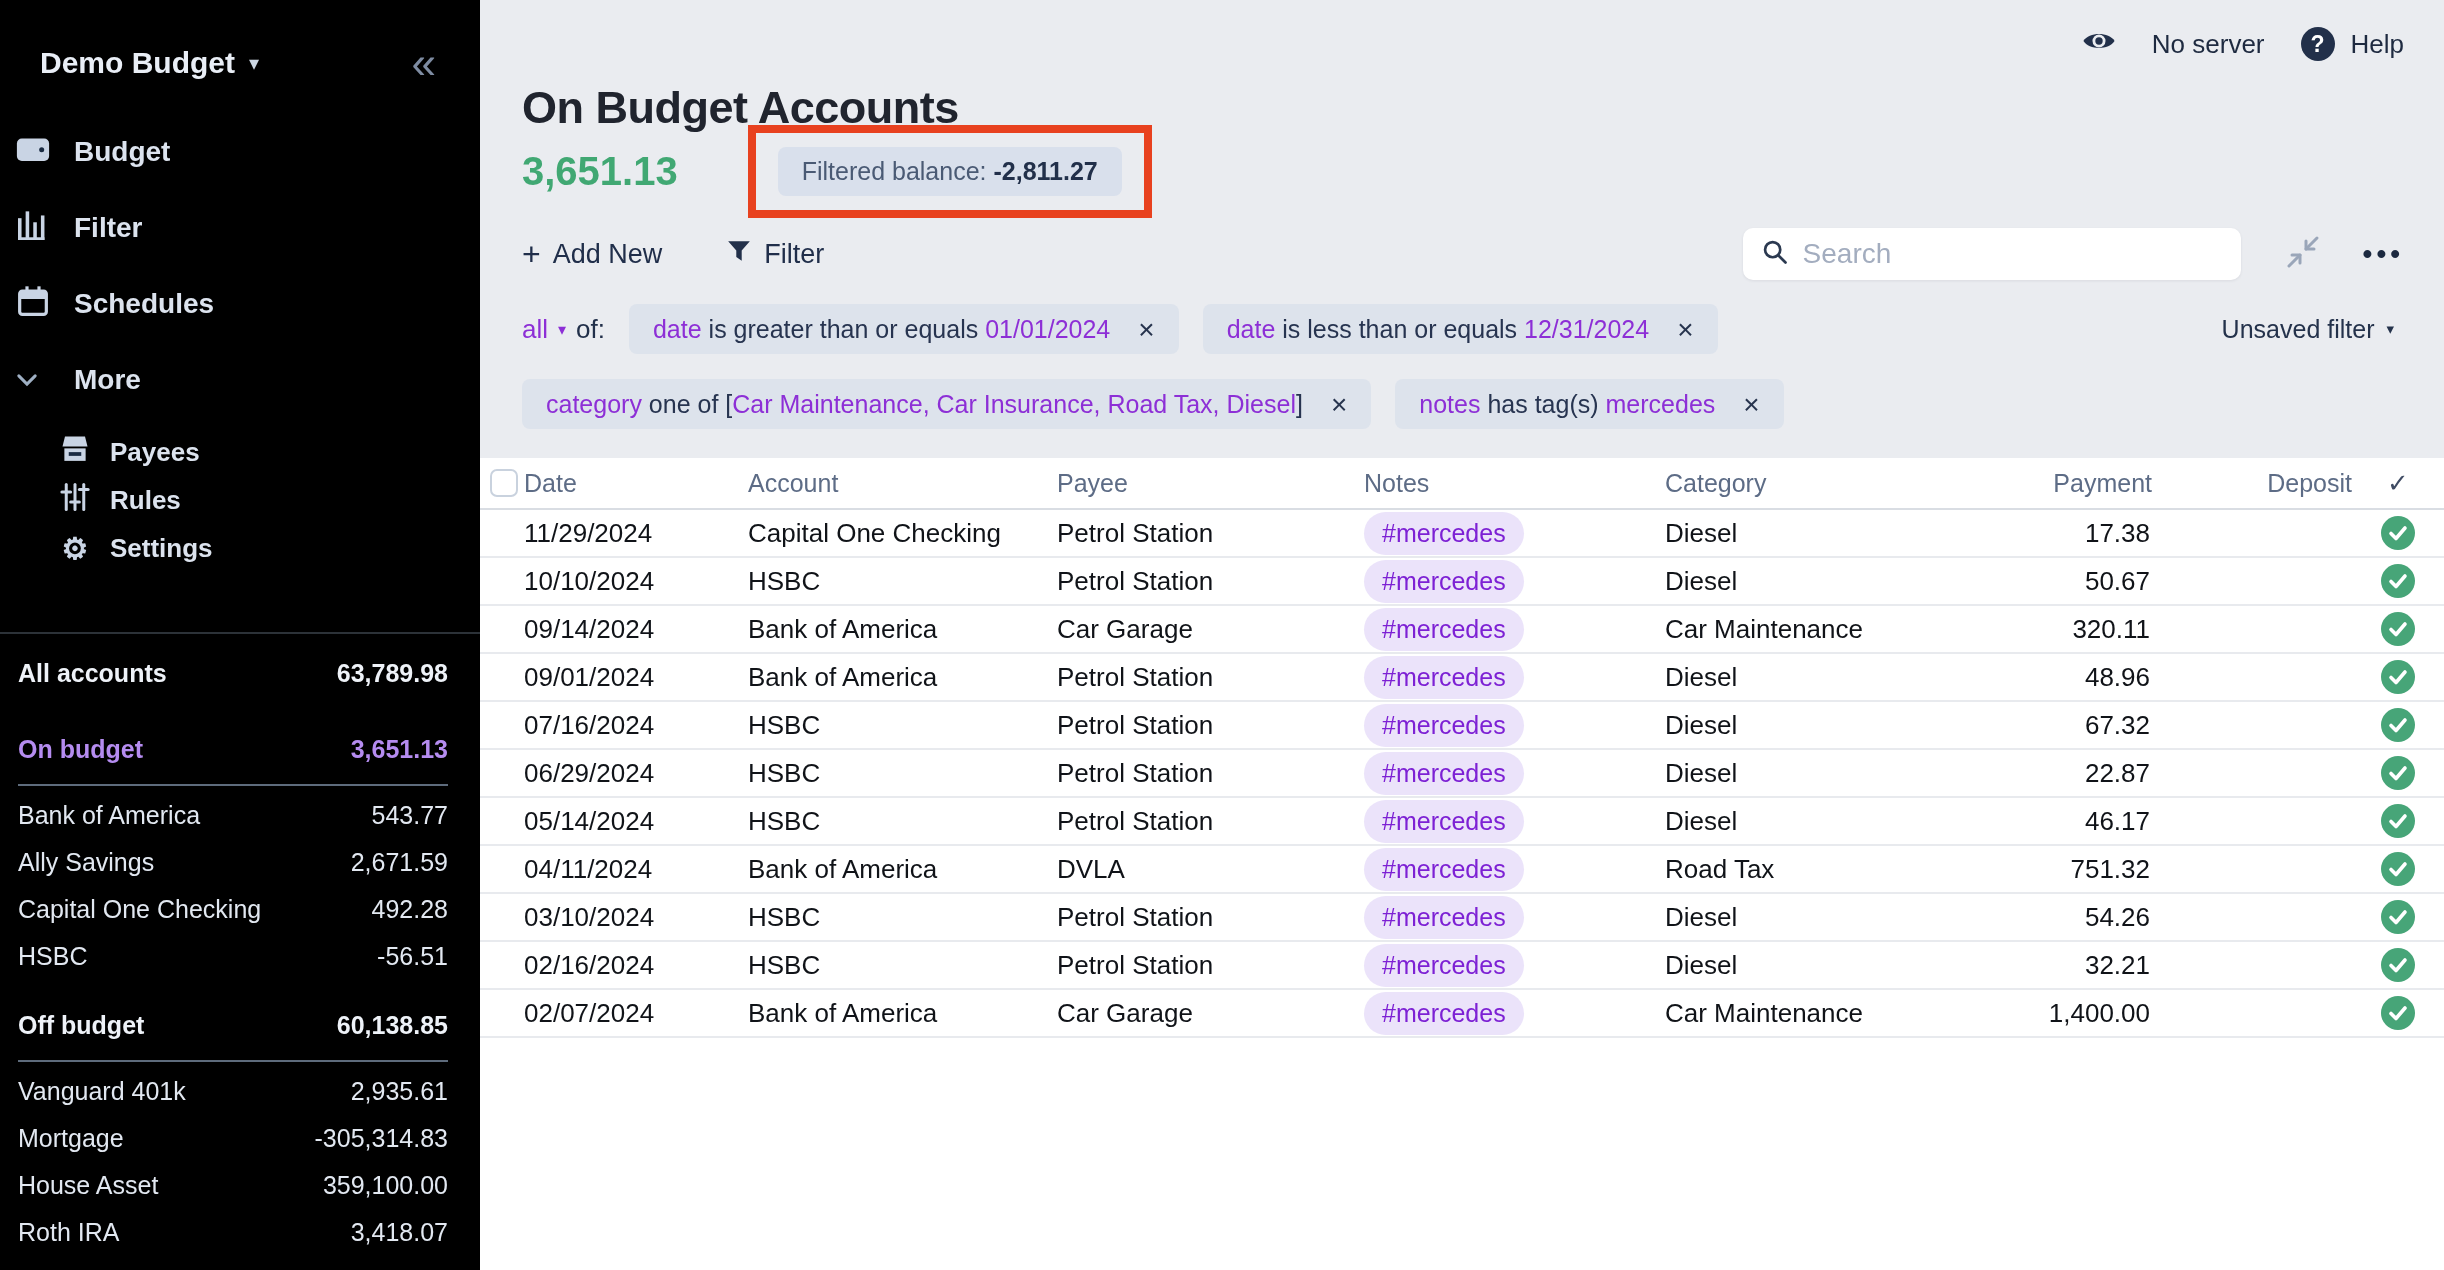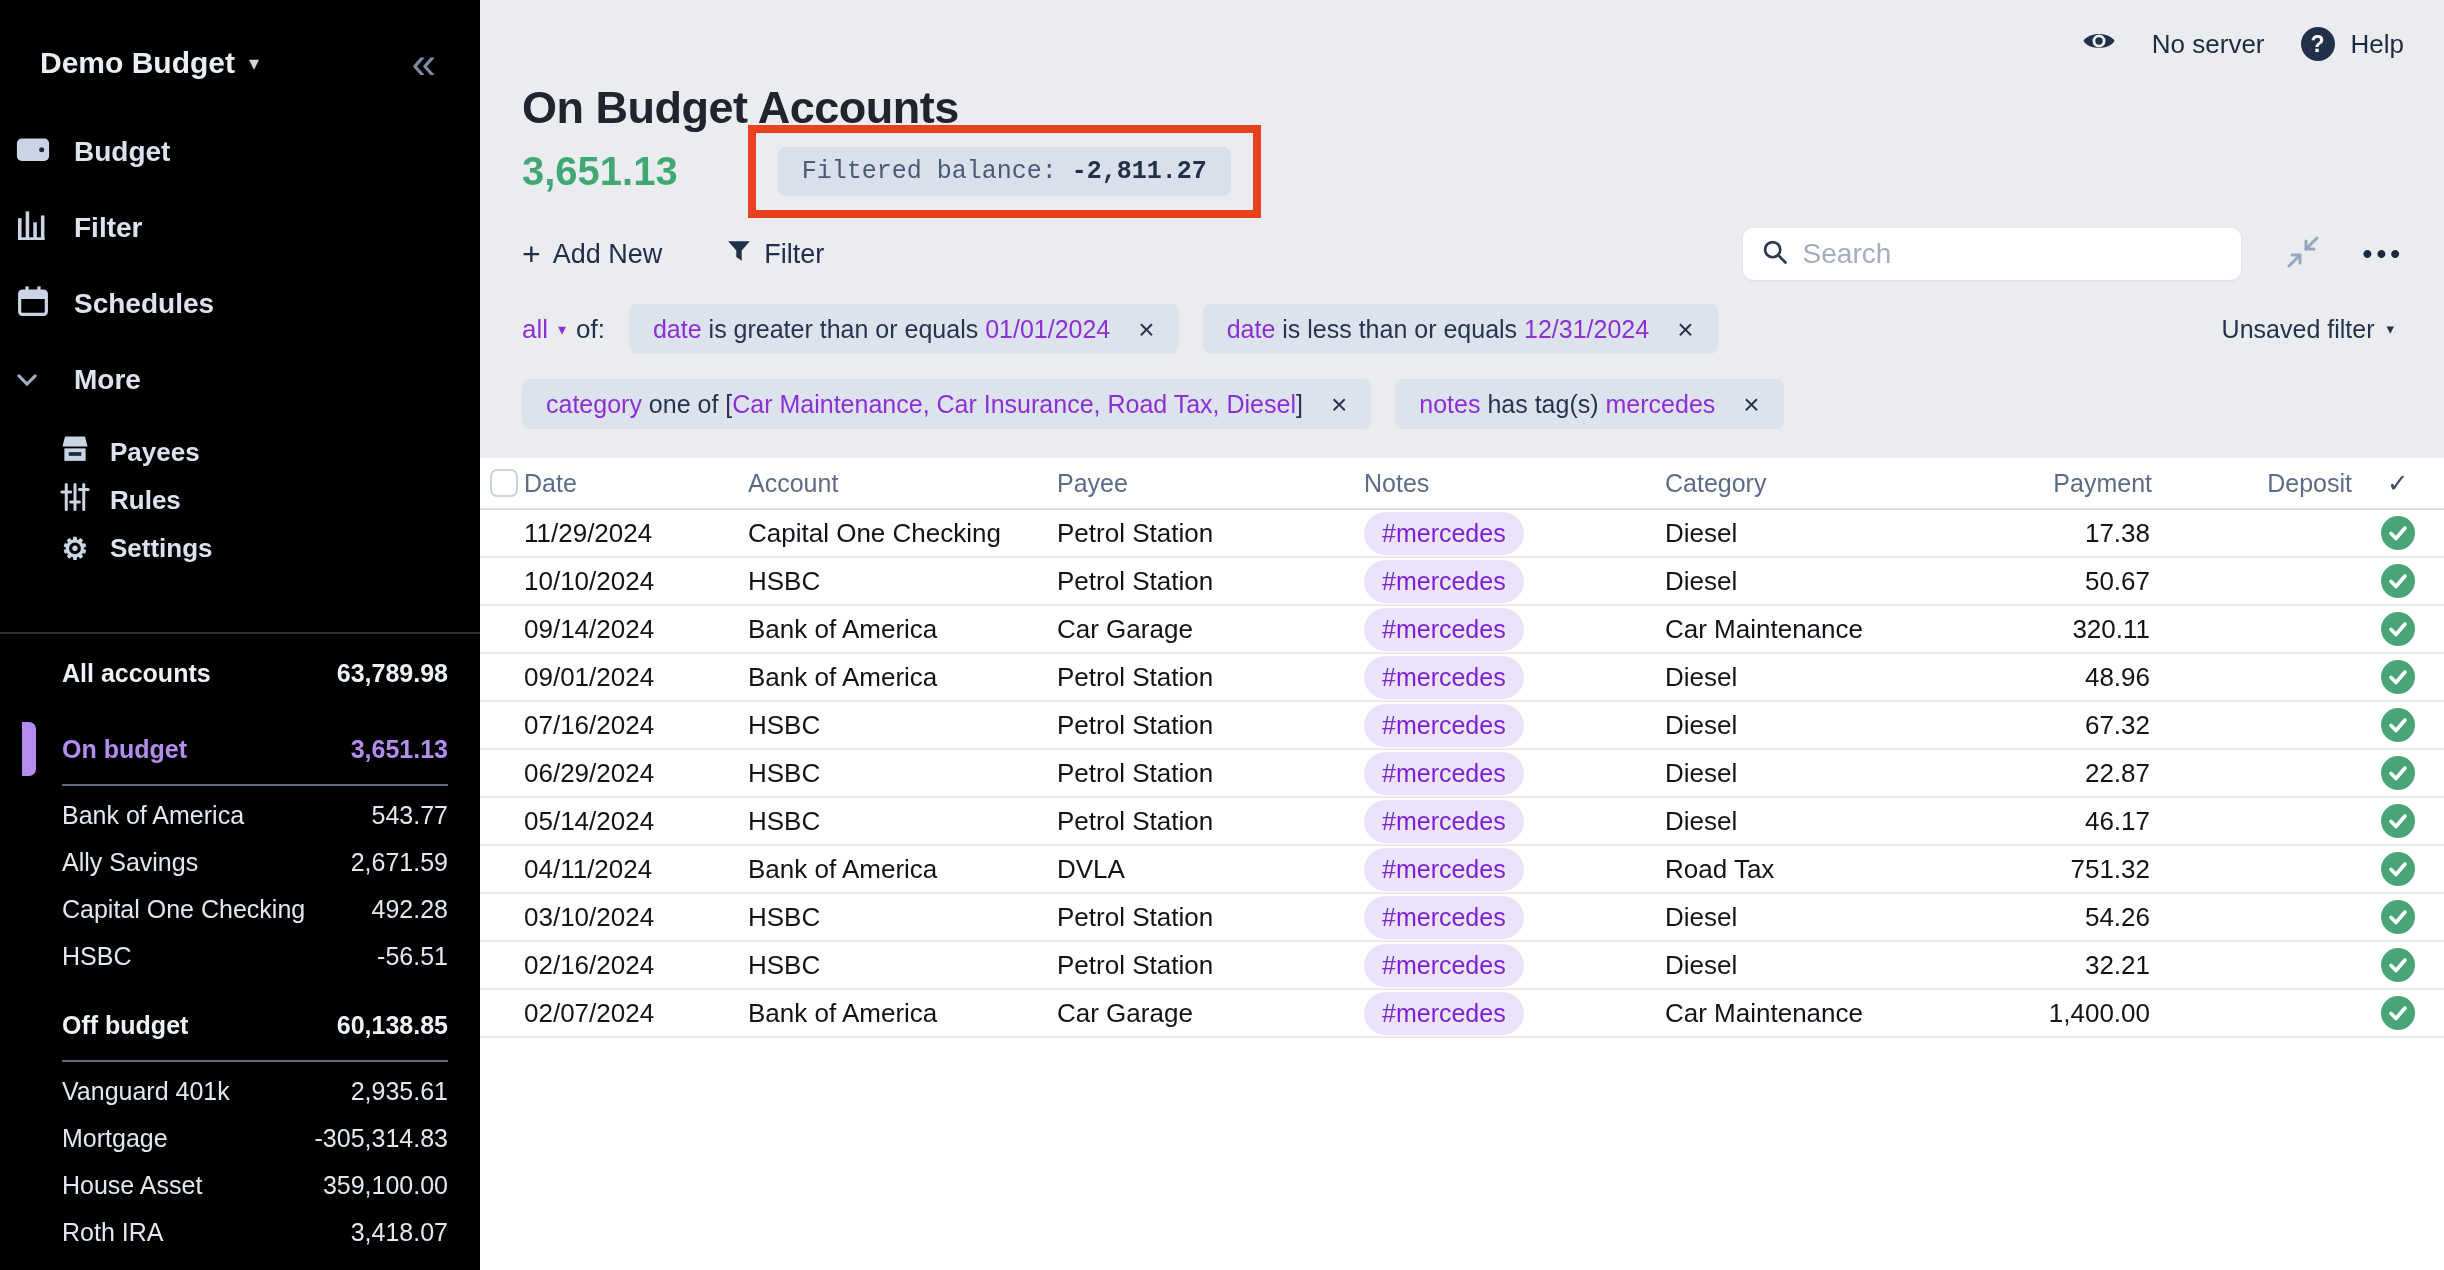--- a/index.html
+++ b/index.html
@@ -15,41 +15,41 @@
   .collapse-btn { font-size:44px; line-height:30px; color:#7e8ca2; cursor:pointer; }
 
   .sb-nav { margin-top:34px; }
   .nav-item { height:76px; display:flex; align-items:center; gap:24px; padding:0 16px; font-size:28px; font-weight:600; color:#dce3ee; cursor:pointer; }
   .nav-item svg { flex:none; }
   .more-caret { width:34px; display:flex; justify-content:flex-start; }
   .sb-subnav .nav-item { height:48px; padding-left:60px; font-size:26px; font-weight:600; gap:20px; }
   .sb-subnav { margin-top:10px; }
   .gear-glyph { font-size:30px; color:#c9d4e4; width:30px; text-align:center; }
 
-  .sb-accounts { margin-top:60px; border-top:2px solid rgba(158,178,200,0.28); box-shadow: inset 0 10px 12px -8px rgba(0,0,0,0.5); padding:14px 32px 0 62px; flex:1; }
+  .sb-accounts { margin-top:60px; border-top:2px solid rgba(158,178,200,0.28); box-shadow: inset 0 10px 12px -8px rgba(0,0,0,0.5); padding:14px 32px 0 18px; flex:1; }
   .acct-row { display:flex; justify-content:space-between; align-items:center; font-size:25px; color:#e2e8f1; height:47px; cursor:pointer; position:relative; }
   .acct-row.all { height:50px; font-weight:700; color:#eef2f8; }
   .acct-row.onbudget { margin-top:26px; height:50px; font-weight:700; color:#b58cf0; }
   .acct-row.onbudget .acct-value { color:#b58cf0; }
   .acct-accent { position:absolute; left:-40px; top:-2px; width:14px; height:54px; background:#b58cf0; border-radius:0 7px 7px 0; }
   .acct-divider { height:2px; background:#5e6b7c; margin:10px 0 6px 0; }
   .acct-row.offbudget { margin-top:20px; height:50px; font-weight:700; color:#eef2f8; }
 
   
   .main { flex:1; display:flex; flex-direction:column; background:#eaecf0; }
   .topbar { display:flex; align-items:center; justify-content:flex-end; gap:36px; padding:24px 40px 0 42px; height:64px; color:#1e2a40; font-size:26px; }
   .topbar .grp { display:flex; align-items:center; gap:16px; cursor:pointer; }
   .qmark { width:34px; height:34px; border-radius:50%; background:#22304a; color:#fff; font-size:23px; font-weight:700; display:flex; align-items:center; justify-content:center; }
 
   .page-title { margin:20px 54px 0 42px; font-size:45px; line-height:48px; font-weight:800; letter-spacing:-0.5px; color:#20242e; }
 
   .balance-row { margin:14px 54px 0 42px; height:50px; display:flex; align-items:center; }
   .balance-green { font-size:40px; font-weight:700; color:#41a873; }
   .red-annotation { margin:-22px 0 -22px 70px; border:8px solid #e8411f; padding:14px 22px; display:inline-flex; }
-  .filtered-pill { background:#d9e0ec; border-radius:8px; padding:10px 24px; font-size:25px; color:#4a5a74; white-space:pre;font-family:Liberation Mono, monospace; }
+  .filtered-pill { background:#d9e0ec; border-radius:8px; padding:10px 24px; font-size:25px; color:#4a5a74; white-space:pre; }
   .filtered-pill b { color:#22304a; font-weight:700; }
 
   .toolbar { margin:32px 40px 0 42px; height:52px; display:flex; align-items:center; }
   .tool-btn { display:flex; align-items:center; gap:12px; font-size:27px; color:#202e4a; cursor:pointer; }
   .plus-glyph { font-size:32px; font-weight:400; line-height:27px; }
   .filter-btn { margin-left:64px; }
   .toolbar .spacer { flex:1; }
   .search-box { width:498px; height:52px; background:#fff; border-radius:10px; display:flex; align-items:center; gap:14px; padding:0 18px; box-shadow:0 1px 3px rgba(20,30,50,0.08); }
   .search-box input { border:none; outline:none; background:transparent; font-size:28px; color:#24324b; width:100%; font-family:"Liberation Sans", sans-serif; }
   .search-box input::placeholder { color:#a3adbf; }

